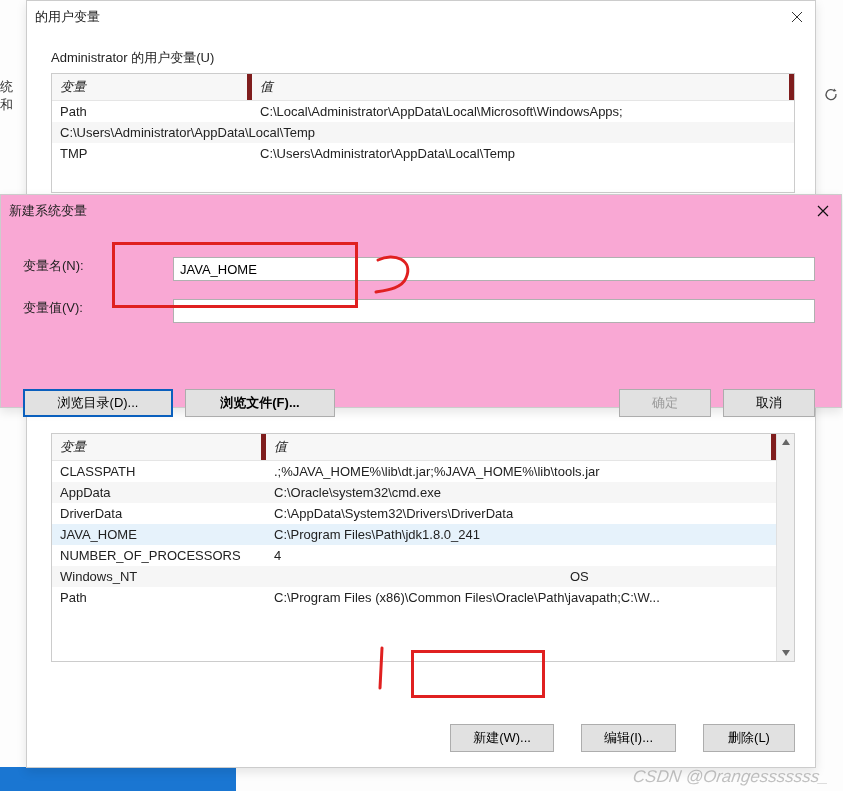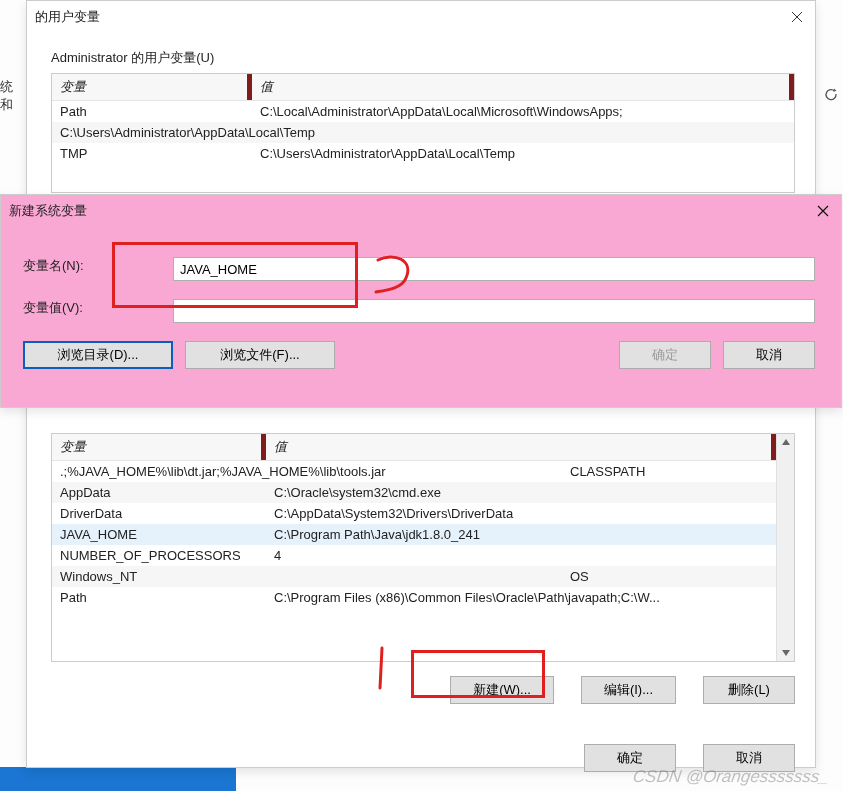--- a/index.html
+++ b/index.html
@@ -14,42 +14,42 @@
   .tbl-head { display: flex; background: #f7f7f7; border-bottom: 1px solid #e5e5e5; }
   .tbl-head .cell { padding: 4px 8px; font-size: 13px; border-right: 5px solid #7f1d1d; font-style: italic; }
   .tbl-body .row { display: flex; }
   .tbl-body .row:nth-child(odd) { background: #fff; }
   .tbl-body .row:nth-child(even) { background: #f6f6f6; }
   .tbl-body .row.sel { background: #e6f2fb; }
   .tbl-body .cell { padding: 3px 8px; font-size: 13px; white-space: nowrap; overflow: hidden; text-overflow: ellipsis; }
   .col-var { width: 200px; }
   .col-val { flex: 1; }
   .sys .col-var { width: 214px; }
-  .btn { height: 28px; min-width: 92px; padding: 0 22px; background: #e1e1e1; border: 1px solid #adadad; font-size: 13px; cursor: pointer; }
+  .btn { height: 28px; min-width: 92px; padding: 0 22px; background: #e1e1e1; border: 1px solid #adadad; font-size: 13px; cursor: pointer; margin-top: 48px; }
   .btn:disabled { color: #9a9a9a; }
   .btn-row { display: flex; gap: 27px; justify-content: flex-end; margin-top: 14px; }
   .scroll-gutter { width: 18px; background: #f0f0f0; border-left: 1px solid #e0e0e0; position: relative; }
   .scroll-arrow svg { width: 10px; height: 10px; display: block; margin: auto; }
   .scroll-arrow { height: 16px; display: flex; align-items: center; justify-content: center; }
   .envwin { left: 26px; top: 0; width: 790px; height: 768px; }
   .env-inner { padding: 8px 20px 16px 24px; }
   .user-tbl { height: 120px; overflow: hidden; }
   .sysvar-panel { margin-top: 10px; }
   .sys-wrap { display: flex; border: 1px solid #ccc; }
   .sys-body { height: 200px; overflow: hidden; flex: 1; }
   .editwin { left: 0; top: 194px; width: 842px; height: 214px; background: #f9a8d4; }
   .editwin .titlebar { border-bottom: none; }
   .edit-body { padding: 12px 26px 16px 22px; }
   .field-row { display: flex; align-items: flex-start; margin: 18px 0 18px 0; }
   .field-row label { width: 150px; font-size: 13px; }
   .field-row input { flex: 1; height: 24px; border: 1px solid #b0b0b0; padding: 2px 6px; font-size: 13px; }
   .edit-btn-row { display: flex; gap: 12px; align-items: center; margin-top: 6px; }
   .edit-btn-row .spacer { flex: 1; }
   .btn.browse-dir { border: 2px solid #0a5fbd; outline: none; min-width: 150px; }
-  .btn.browse-file { min-width: 150px; }
+  .btn.browse-file { min-width: 150px; font-weight: bold; }
   .annot { position: absolute; border: 3px solid #e02020; pointer-events: none; }
   .annot-svg { position: absolute; pointer-events: none; }
   .watermark { position: absolute; right: 14px; bottom: 4px; color: rgba(120,120,120,0.45); font-size: 17px; font-style: italic; transform: skewX(-8deg); }
   .side-fragment { position: absolute; left: 0; top: 78px; width: 20px; color: #333; font-size: 13px; }
   .refresh-icon { position: absolute; right: 4px; top: 86px; }
   .bottom-strip { position:absolute; left:0; bottom:0; height:24px; width:236px; background:#1a76d2; }
 </style>
 </head>
 <body>
 
@@ -97,34 +97,34 @@
 
     <div class="sysvar-panel">
       <div class="sys-wrap sys">
         <div style="flex:1;">
           <div class="tbl-head">
             <div class="cell col-var">变量</div>
             <div class="cell col-val">值</div>
           </div>
           <div class="tbl-body sys-body" id="sys-vars-body">
               <div class="row">
+                <div class="cell col-var">CLASSPATH</div>
                 <div class="cell col-val">.;%JAVA_HOME%\lib\dt.jar;%JAVA_HOME%\lib\tools.jar</div>
-                <div class="cell col-var">CLASSPATH</div>
               </div>
               <div class="row">
                 <div class="cell col-var">AppData</div>
                 <div class="cell col-val">C:\Oracle\system32\cmd.exe</div>
               </div>
               <div class="row">
                 <div class="cell col-var">DriverData</div>
                 <div class="cell col-val">C:\AppData\System32\Drivers\DriverData</div>
               </div>
               <div class="row sel">
                 <div class="cell col-var">JAVA_HOME</div>
-                <div class="cell col-val">C:\Program Path\Java\jdk1.8.0_241</div>
+                <div class="cell col-val">C:\Program Files\Path\jdk1.8.0_241</div>
               </div>
               <div class="row">
                 <div class="cell col-var">NUMBER_OF_PROCESSORS</div>
                 <div class="cell col-val">4</div>
               </div>
               <div class="row">
                 <div class="cell col-val">Windows_NT</div>
                 <div class="cell col-var">OS</div>
               </div>
               <div class="row">

